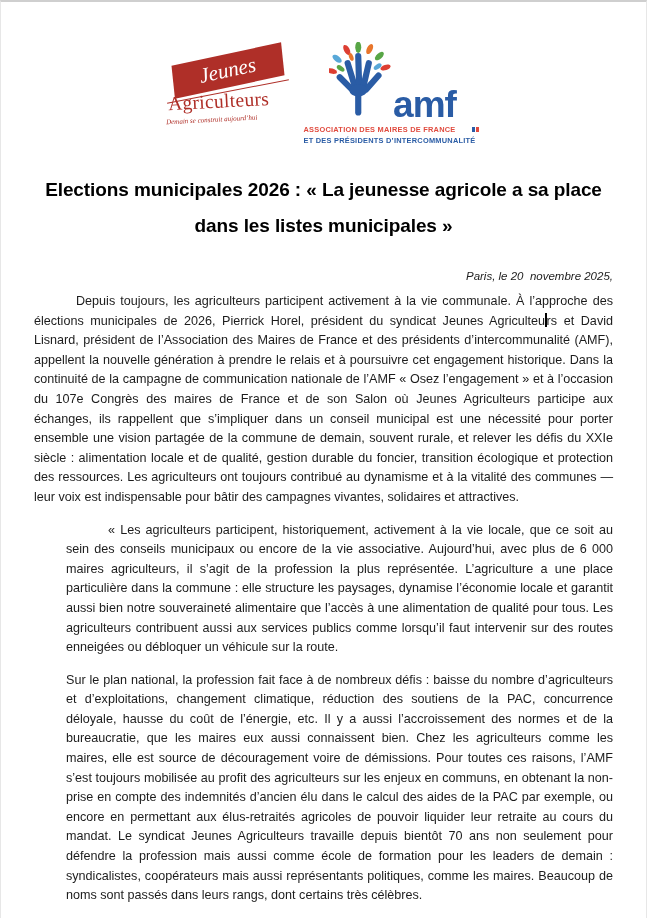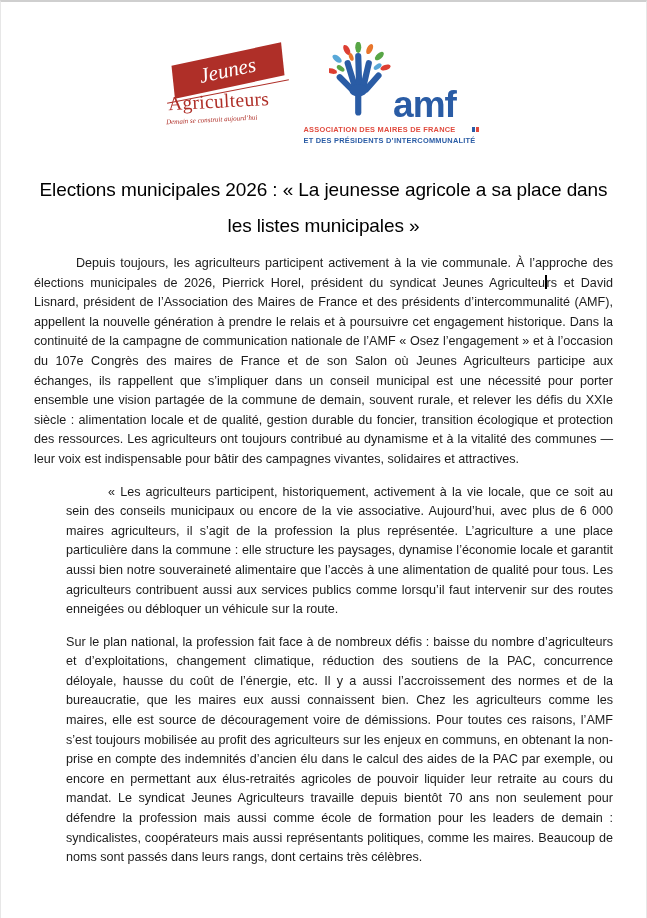--- a/index.html
+++ b/index.html
@@ -63,21 +63,21 @@
   }
   .flag{display:inline-flex;margin-left:2px;}
   .flag i{display:inline-block;width:3px;height:5px;}
   .flag .b{background:#2a5ca5;}
   .flag .w{background:#ffffff;width:1.5px;}
   .flag .r{background:#e04b3f;}
 
   
   .doc-title{
     margin:34px auto 0 auto;max-width:578px;
-    text-align:center;font-weight:400;color:#000;
+    text-align:center;font-weight:700;color:#000;
     font-size:19px;line-height:36px;letter-spacing:-.1px;
   }
   .dateline{
     margin-top:26px;text-align:right;
     font-style:italic;font-size:11.5px;color:#1c1c1c;
   }
   .body-text{margin-top:10px;}
   .para{
     font-size:12.6px;line-height:19.6px;text-align:justify;
     margin:0 0 13px 0;
@@ -147,20 +147,21 @@
             </span>
         </div>
         <div class="l2">ET DES PRÉSIDENTS D’INTERCOMMUNALITÉ</div>
       </div>
     </div>
 
   </div>
 
   <h1 class="doc-title">Elections municipales 2026 : « La jeunesse agricole a sa place dans les listes municipales »</h1>
 
+  <div class="dateline">Paris, le 20&nbsp; novembre 2025,</div>
 
   <div class="body-text">
 
     <p class="para indent"><span class="bold">Depuis toujours, les agriculteurs participent activement à la vie communale. À l’approche des élections municipales de 2026, Pierrick Horel, président du syndicat Jeunes Agriculteu</span><span class="caret"></span><span class="bold">rs et David Lisnard, président de l’Association des Maires de France et des présidents d’intercommunalité (AMF), appellent la nouvelle génération à prendre le relais et à poursuivre cet engagement historique.</span><span> Dans la continuité de la campagne de communication nationale de l’AMF « Osez l’engagement » et à l’occasion du 107e Congrès des maires de France et de son Salon où Jeunes Agriculteurs participe aux échanges, ils rappellent que s’impliquer dans un conseil municipal est une nécessité pour porter ensemble une vision partagée de la commune de demain, souvent rurale, et relever les défis du XXIe siècle : alimentation locale et de qualité, gestion durable du foncier, transition écologique et protection des ressources. Les agriculteurs ont toujours contribué au dynamisme et à la vitalité des communes — leur voix est indispensable pour bâtir des campagnes vivantes, solidaires et attractives.</span></p>
 
     <p class="para indent italic">« Les agriculteurs participent, historiquement, activement à la vie locale, que ce soit au sein des conseils municipaux ou encore de la vie associative. Aujourd’hui, avec plus de 6 000 maires agriculteurs, il s’agit de la profession la plus représentée. L’agriculture a une place particulière dans la commune : elle structure les paysages, dynamise l’économie locale et garantit aussi bien notre souveraineté alimentaire que l’accès à une alimentation de qualité pour tous. Les agriculteurs contribuent aussi aux services publics comme lorsqu’il faut intervenir sur des routes enneigées ou débloquer un véhicule sur la route.</p>
 
     <p class="para italic">Sur le plan national, la profession fait face à de nombreux défis : baisse du nombre d’agriculteurs et d’exploitations, changement climatique, réduction des soutiens de la PAC, concurrence déloyale, hausse du coût de l’énergie, etc. Il y a aussi l’accroissement des normes et de la bureaucratie, que les maires eux aussi connaissent bien. Chez les agriculteurs comme les maires, elle est source de découragement voire de démissions. Pour toutes ces raisons, l’AMF s’est toujours mobilisée au profit des agriculteurs sur les enjeux en communs, en obtenant la non-prise en compte des indemnités d’ancien élu dans le calcul des aides de la PAC par exemple, ou encore en permettant aux élus-retraités agricoles de pouvoir liquider leur retraite au cours du mandat. Le syndicat Jeunes Agriculteurs travaille depuis bientôt 70 ans non seulement pour défendre la profession mais aussi comme école de formation pour les leaders de demain : syndicalistes, coopérateurs mais aussi représentants politiques, comme les maires. Beaucoup de noms sont passés dans leurs rangs, dont certains très célèbres.</p>
 
   </div>

